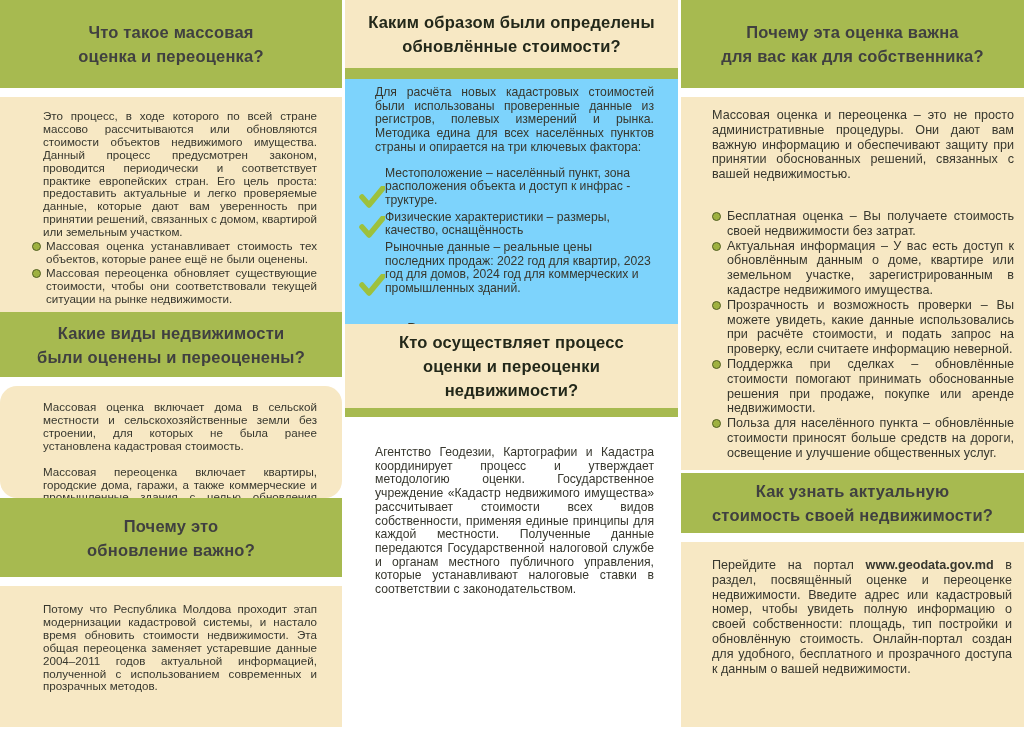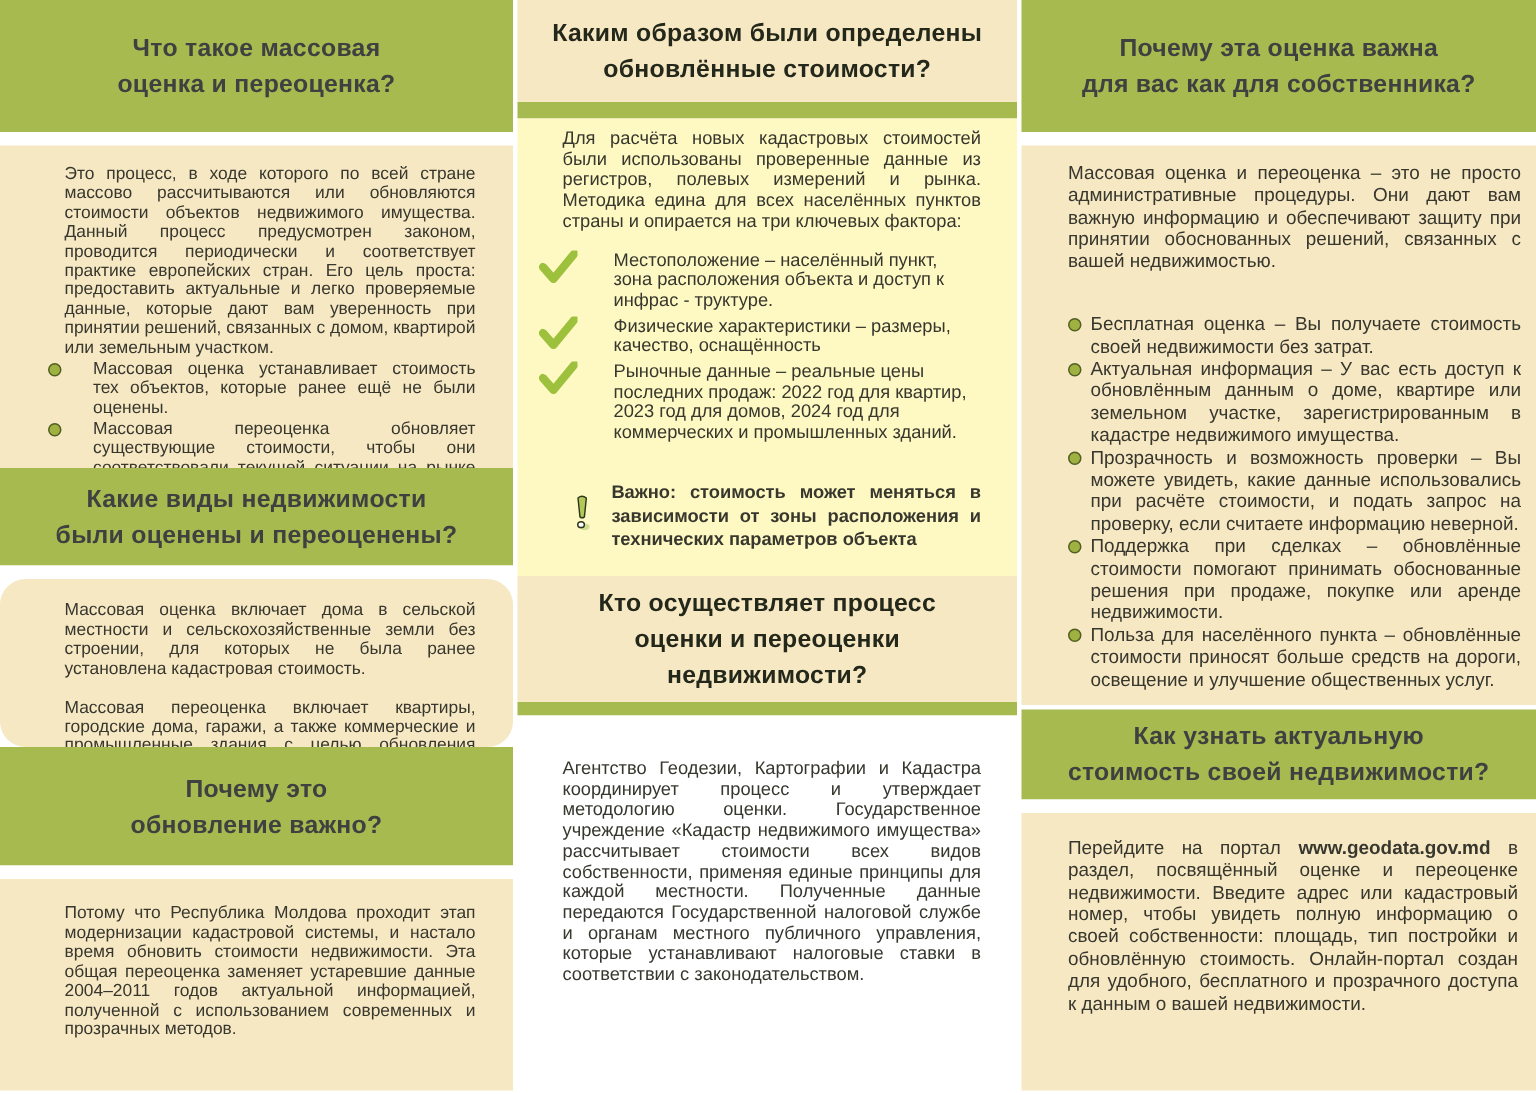--- a/index.html
+++ b/index.html
@@ -38,34 +38,34 @@
   .lh3 { height:79px; }
   .gap9 { height:9px; background:#ffffff; }
   .gap3 { height:3px; background:#ffffff; }
   .para2 { margin-top:13px; }
 
   .blt { display:flex; align-items:flex-start; }
   .dot {
     flex:0 0 auto; width:9px; height:9px; border-radius:50%;
     background:#9fb140; border:1.7px solid #515f22; margin-top:2px;
   }
-  .col-left .blt { margin-left:-11px; gap:21px; margin-top:1px; }
+  .col-left .blt { margin-left:-11px; gap:5px; margin-top:1px; }
 
   
   .mh1 { height:68px; }
   .mbar1 { height:11px; }
-  .mbody1 { height:305px; padding:7px 24px 0 30px; background:#fef9c3;
+  .mbody1 { height:245px; padding:7px 24px 0 30px; background:#7dd3fc;
             font-size:12.2px; line-height:13.7px; }
   .mh2 { height:84px; }
   .mbar2 { height:9px; }
   .mbody2 { height:224px; padding:29px 24px 0 30px; background:#ffffff;
             font-size:12.2px; line-height:13.7px; text-align:justify; }
   .mbody1 p, .mbody2 p { text-align:justify; }
   .chklist { margin-top:12px; }
-  .chk { display:flex; align-items:flex-start; gap:24px; margin-left:-16px; margin-bottom:3px; }
+  .chk { display:flex; align-items:flex-end; gap:0; margin-left:-16px; margin-bottom:3px; }
   .chk svg { flex:0 0 auto; margin-top:0px; }
   .note { display:flex; gap:13px; margin-top:14px; padding-left:7px; align-items:flex-start; }
   .note-text { font-weight:700; font-size:12.2px; line-height:15.8px; text-align:justify; margin-top:11px; }
 
   
   .rh1 { height:88px; }
   .rbox1 { height:373px; padding:11px 10px 0 31px; font-size:12.6px; line-height:14.8px; }
   .rh2 { height:60px; }
   .rbox2 { height:185px; padding:16px 12px 0 31px; font-size:12.6px; line-height:14.8px; }
   .col-right .blist { margin-top:27px; }

